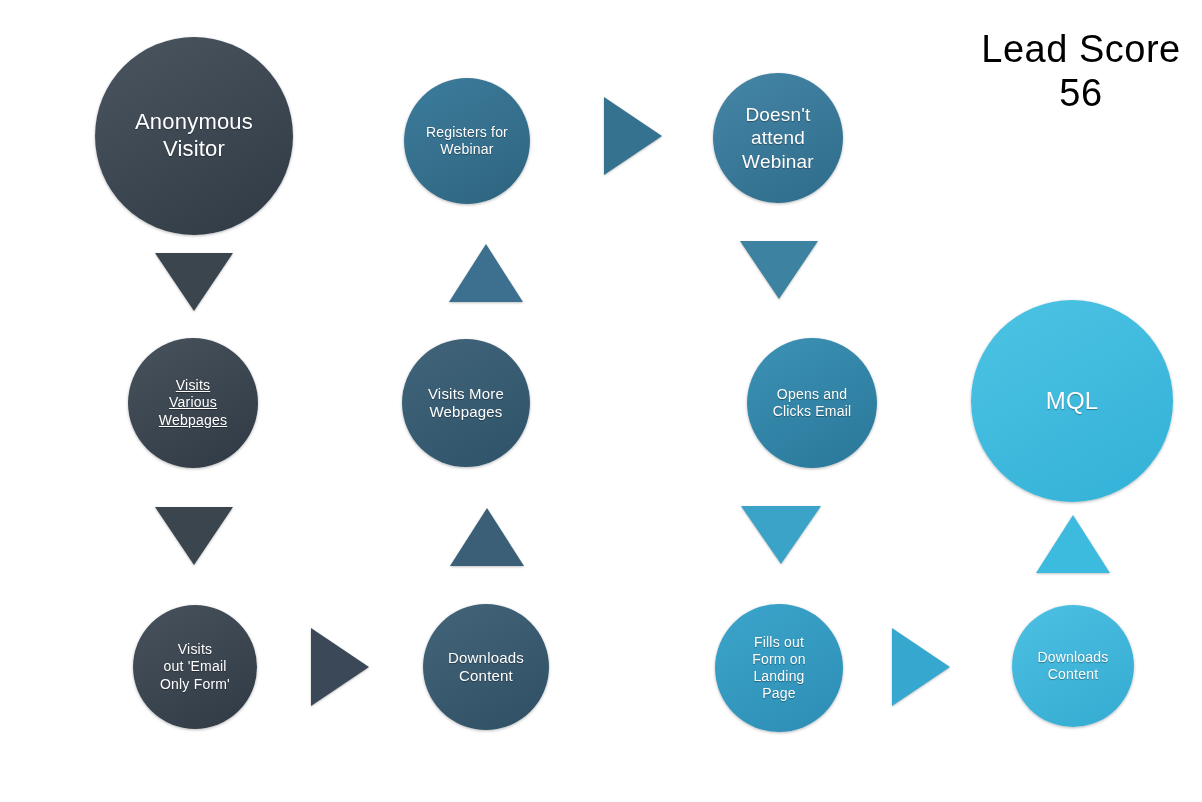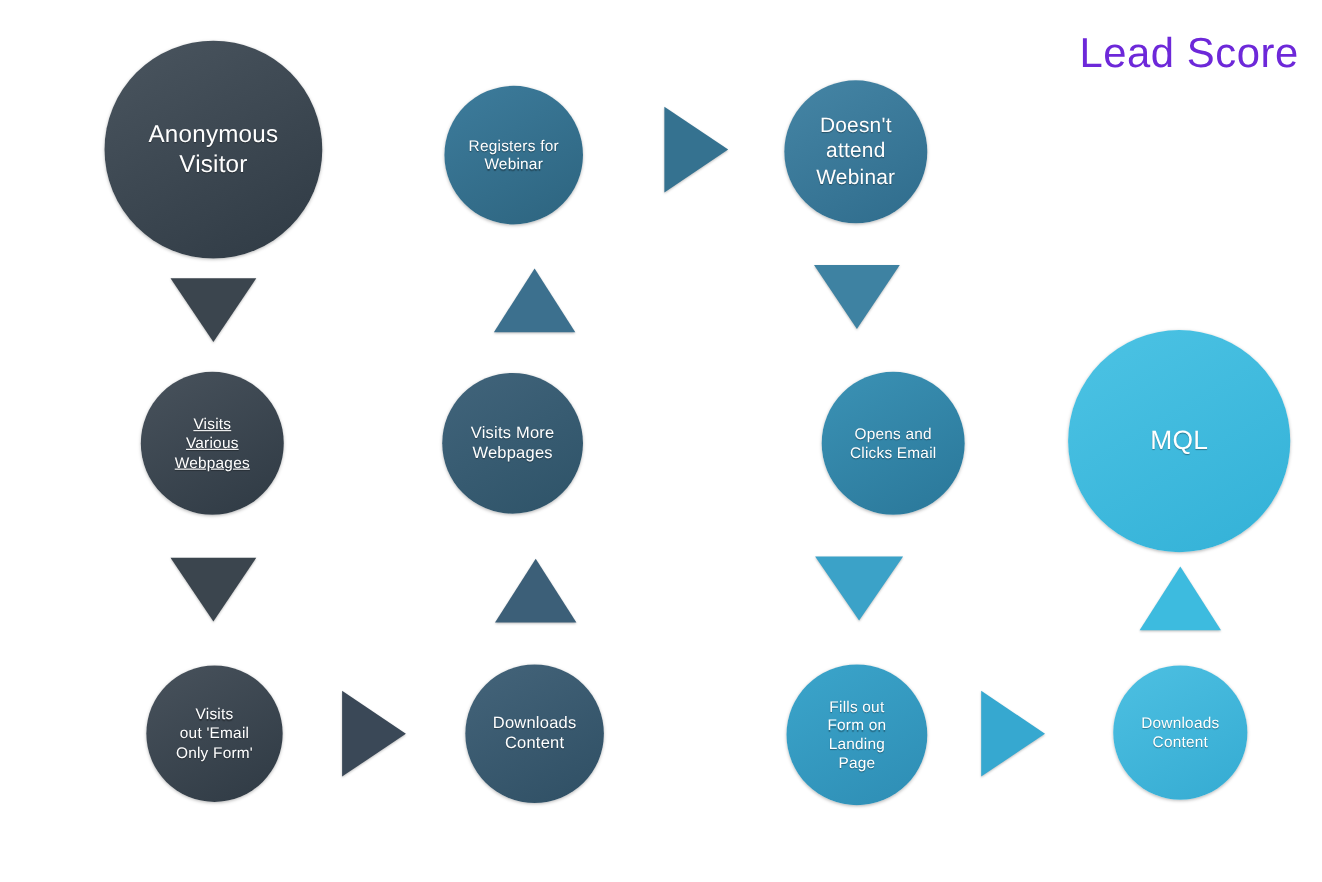--- a/index.html
+++ b/index.html
@@ -60,22 +60,23 @@
     width: 0;
     height: 0;
     filter: drop-shadow(0 1px 1px rgba(0,0,0,0.25));
   }
 </style>
 </head>
 <body>
 
 <div id="canvas">
 
-  <div class="title-block" id="title-block" style="left: 960px; top: 28px; width: 242px; color: #6d28d9;">
+  <div class="title-block" id="title-block" style="left: 960px; top: 28px; width: 242px; color: #000000;">
     <span class="title-line1">Lead Score</span>
+    <span class="title-line2">56</span>
   </div>
 
   <div id="nodes-layer">
       <div class="node" style="left: 95px; top: 37px; width: 198px; height: 198px; background: linear-gradient(150deg, rgb(74, 85, 95) 0%, rgb(47, 58, 68) 100%); font-size: 22px;">
         <span class="node-label">Anonymous
 Visitor</span>
       </div>
       <div class="node" style="left: 404px; top: 78px; width: 126px; height: 126px; background: linear-gradient(150deg, rgb(61, 124, 156) 0%, rgb(45, 100, 127) 100%); font-size: 14px;">
         <span class="node-label">Registers for
 Webinar</span>

